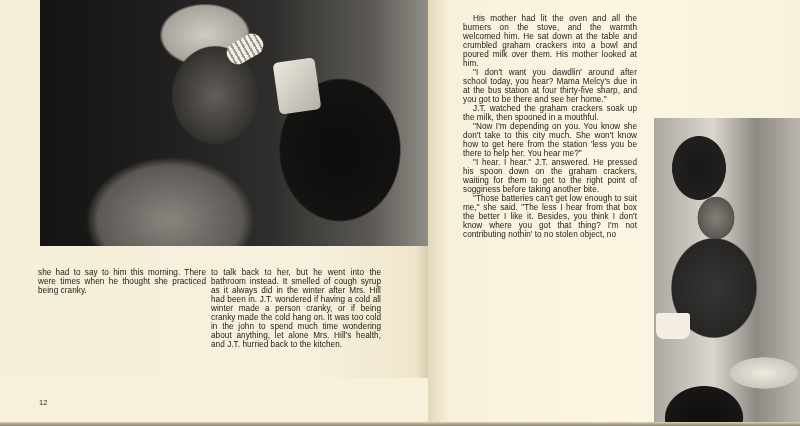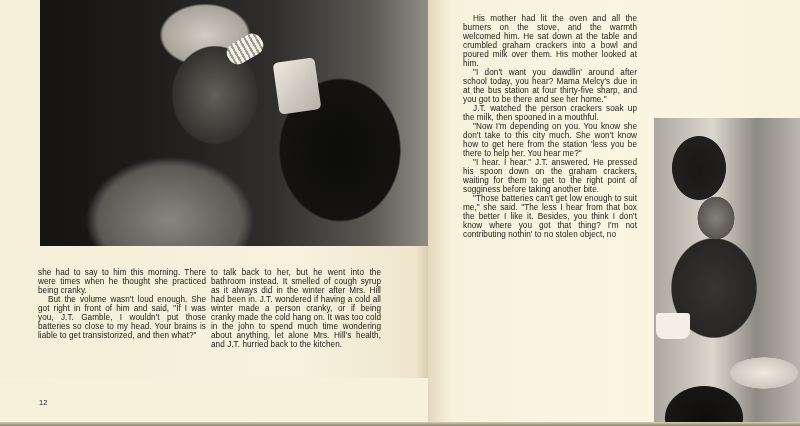--- a/index.html
+++ b/index.html
@@ -79,36 +79,35 @@
 
 <div class="spread">
   <div class="page-left">
     <div class="photo photo-main">
       <div class="roller"></div>
       <div class="radio"></div>
     </div>
 
     <div class="column col-1">
       <p>she had to say to him this morning. There were times when he thought she practiced being cranky.</p>
-      <p class="indent">But the volume wasn't loud enough. She got right in front of him and said, "If I was you, J.T. Gamble, I wouldn't put those batteries so close to my head. Your brains is liable to get transistorized, and then what?"</p>
     </div>
 
     <div class="column col-2">
       <p>to talk back to her, but he went into the bathroom instead. It smelled of cough syrup as it always did in the winter after Mrs. Hill had been in. J.T. wondered if having a cold all winter made a person cranky, or if being cranky made the cold hang on. It was too cold in the john to spend much time wondering about anything, let alone Mrs. Hill's health, and J.T. hurried back to the kitchen.</p>
     </div>
 
     <div class="page-number">12</div>
   </div>
 
   <div class="page-right"></div>
 
   <div class="column col-3">
     <p class="indent">His mother had lit the oven and all the burners on the stove, and the warmth welcomed him. He sat down at the table and crumbled graham crackers into a bowl and poured milk over them. His mother looked at him.</p>
     <p class="indent">"I don't want you dawdlin' around after school today, you hear? Mama Melcy's due in at the bus station at four thirty-five sharp, and you got to be there and see her home."</p>
-    <p class="indent">J.T. watched the person crackers soak up the milk, then spooned in a mouthful.</p>
+    <p class="indent">J.T. watched the graham crackers soak up the milk, then spooned in a mouthful.</p>
     <p class="indent">"Now I'm depending on you. You know she don't take to this city much. She won't know how to get here from the station 'less you be there to help her. You hear me?"</p>
     <p class="indent">"I hear. I hear." J.T. answered. He pressed his spoon down on the graham crackers, waiting for them to get to the right point of sogginess before taking another bite.</p>
     <p class="indent">"Those batteries can't get low enough to suit me," she said. "The less I hear from that box the better I like it. Besides, you think I don't know where you got that thing? I'm not contributing nothin' to no stolen object, no</p>
   </div>
 
   <div class="photo photo-side">
     <div class="cup"></div>
   </div>
 
   <div class="bottom-edge"></div>

